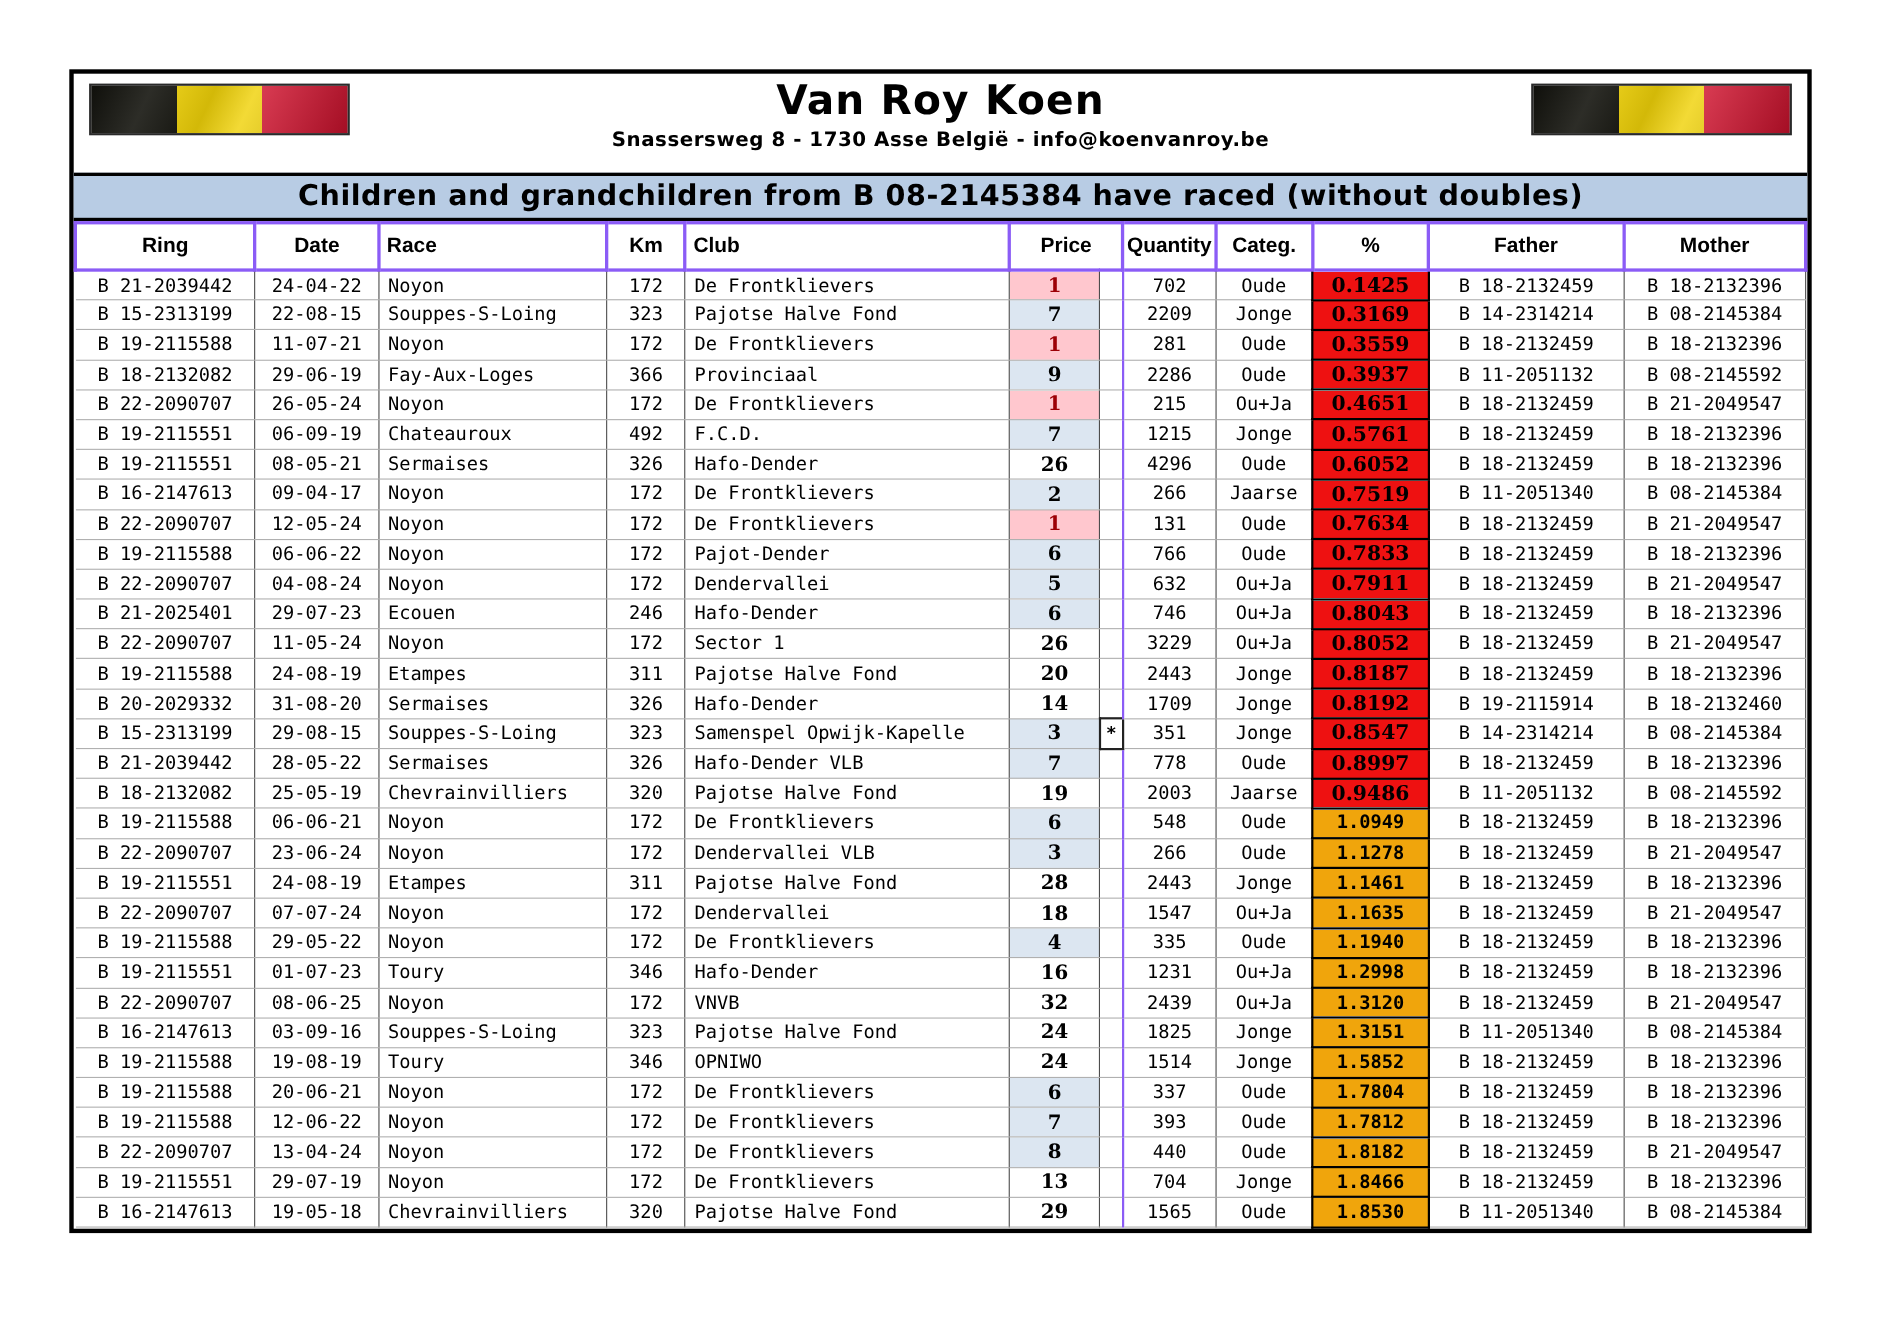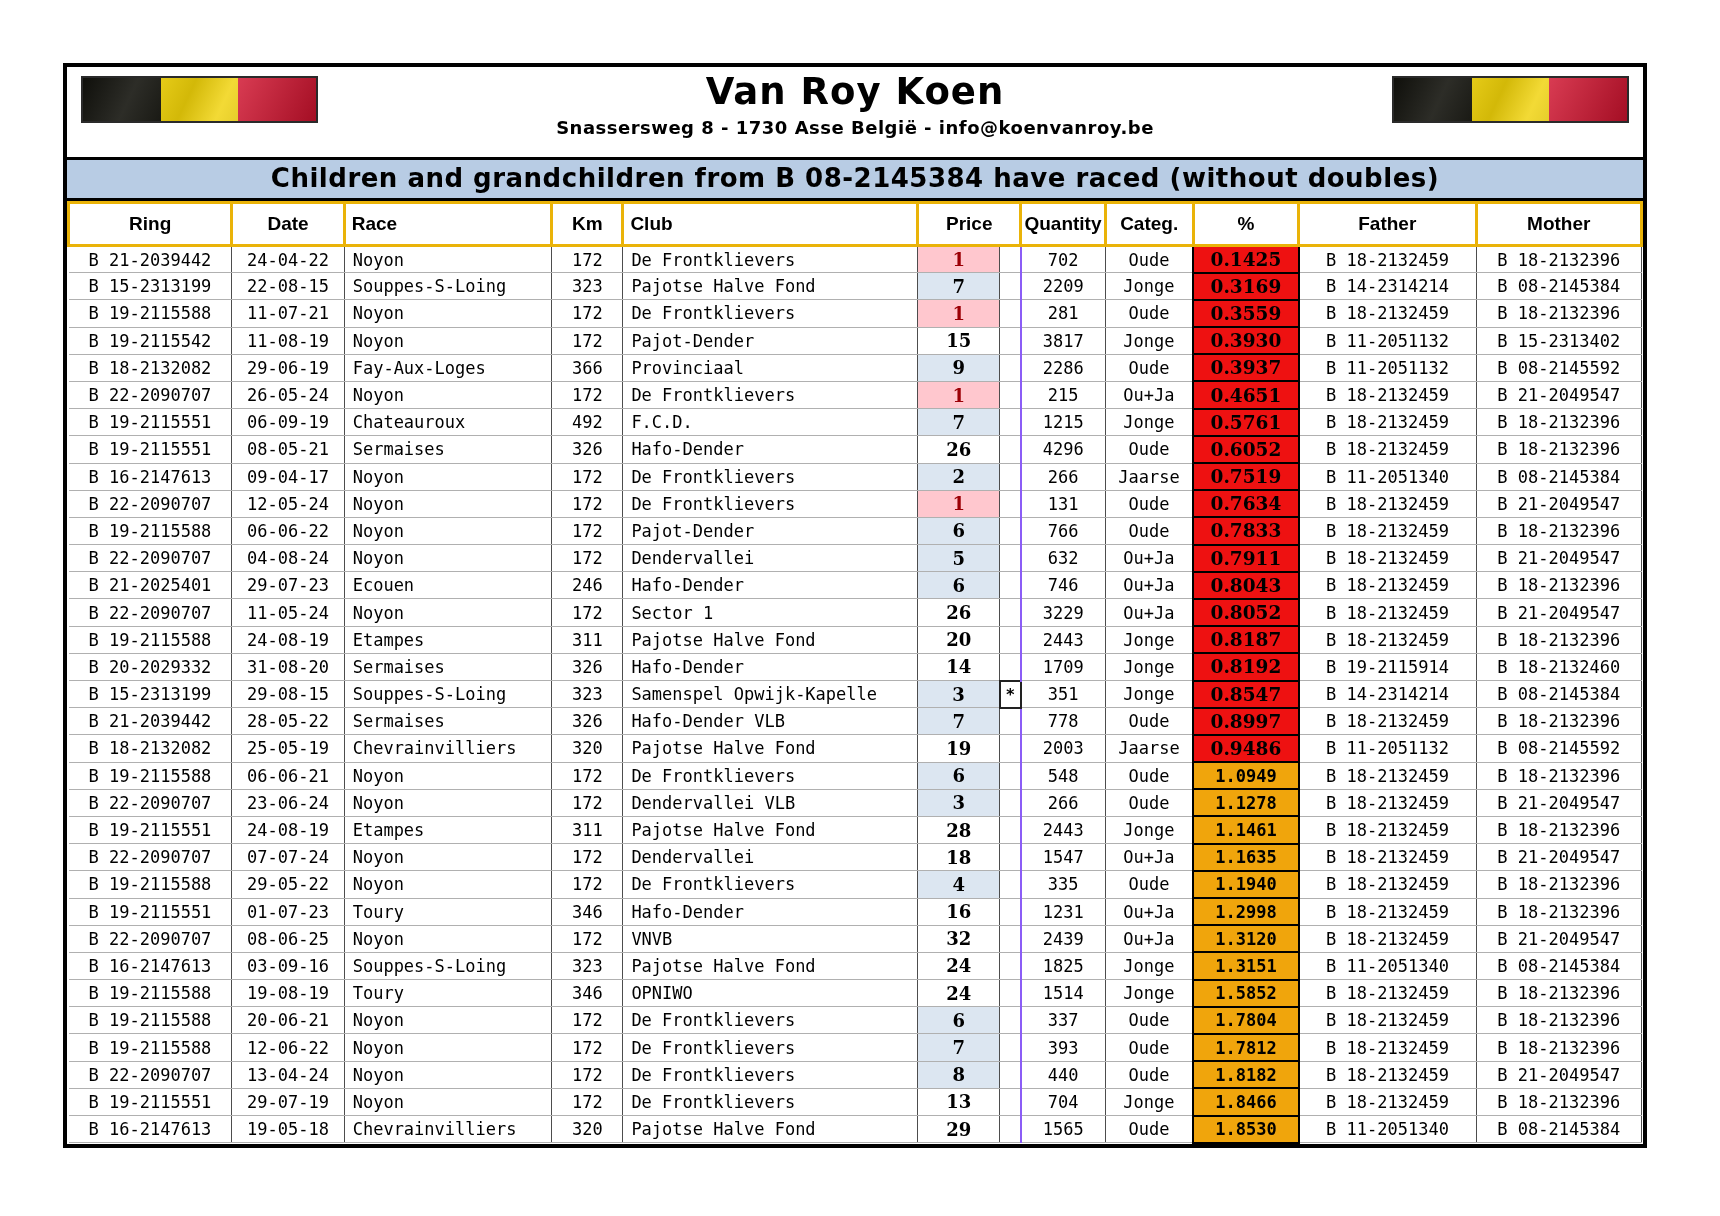--- a/index.html
+++ b/index.html
@@ -27,21 +27,21 @@
   
   .banner {
     border-top:3px solid #000; border-bottom:3px solid #000;
     background:var(--banner-bg, #B8CCE4);
     text-align:center; font-size:26px; font-weight:bold;
     padding:3px 0 5px; letter-spacing:.5px;
   }
   
   table { border-collapse:collapse; table-layout:fixed; width:100%; }
   thead th {
-    border:3px solid #eab308; background:#fff;
+    border:3px solid #8b5cf6; background:#fff;
     font-family:"Liberation Sans", sans-serif; font-size:19px; font-weight:bold;
     height:38px; text-align:center; overflow:hidden;
   }
   thead th.left { text-align:left; padding-left:6px; }
   tbody td {
     height:27.2px; box-sizing:border-box;
     font-family:"DejaVu Sans Mono", monospace; font-size:17px; color:#000;
     text-align:center; white-space:nowrap; overflow:hidden;
     border-right:1px solid #4d4d4d; border-bottom:1px solid #b0b0b0;
     padding:0 2px;
@@ -147,34 +147,20 @@
             <td class="left">De Frontklievers</td>
             <td class="price price-first">1</td>
             <td class="star-cell"></td>
             <td class="qty">281</td>
             <td>Oude</td>
             <td class="pct pct-red">0.3559</td>
             <td>B 18-2132459</td>
             <td>B 18-2132396</td>
           </tr>
           <tr>
-            <td>B 19-2115542</td>
-            <td>11-08-19</td>
-            <td class="left">Noyon</td>
-            <td>172</td>
-            <td class="left">Pajot-Dender</td>
-            <td class="price">15</td>
-            <td class="star-cell"></td>
-            <td class="qty">3817</td>
-            <td>Jonge</td>
-            <td class="pct pct-red">0.3930</td>
-            <td>B 11-2051132</td>
-            <td>B 15-2313402</td>
-          </tr>
-          <tr>
             <td>B 18-2132082</td>
             <td>29-06-19</td>
             <td class="left">Fay-Aux-Loges</td>
             <td>366</td>
             <td class="left">Provinciaal</td>
             <td class="price price-top">9</td>
             <td class="star-cell"></td>
             <td class="qty">2286</td>
             <td>Oude</td>
             <td class="pct pct-red">0.3937</td>

